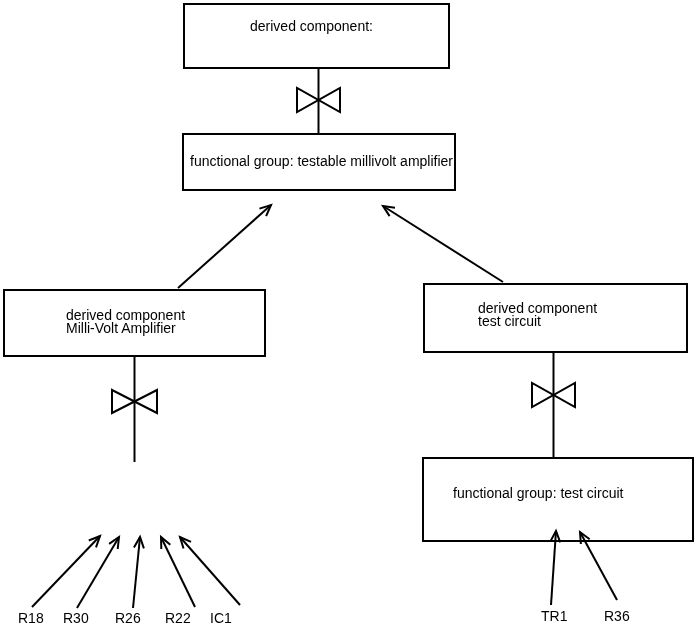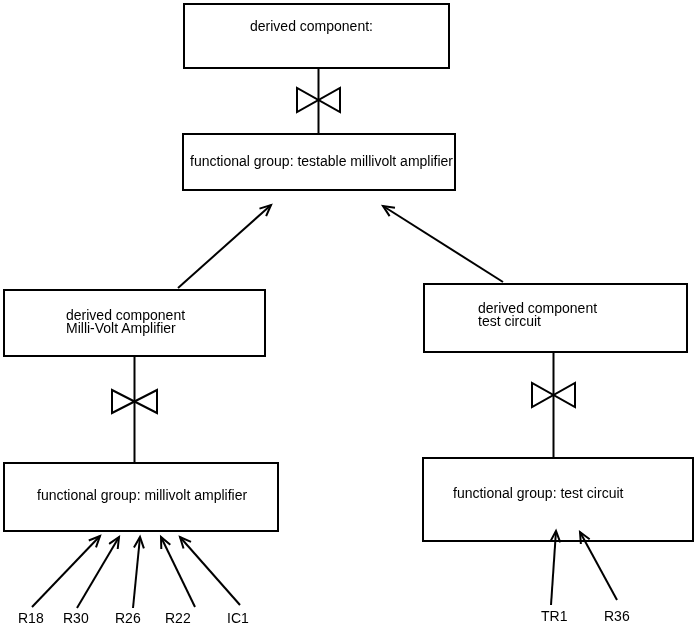--- a/index.html
+++ b/index.html
@@ -37,21 +37,21 @@
 
   .lbl {
     position: absolute;
     line-height: 13px;
     white-space: nowrap;
   }
   .lbl-r18 { left:18px;  top:612px; }
   .lbl-r30 { left:63px;  top:612px; }
   .lbl-r26 { left:115px; top:612px; }
   .lbl-r22 { left:165px; top:612px; }
-  .lbl-ic1 { left:210px; top:612px;margin-left:17px; }
+  .lbl-ic1 { left:210px; top:612px; }
   .lbl-tr1 { left:541px; top:610px; }
   .lbl-r36 { left:604px; top:610px;text-align:right; }
 </style>
 </head>
 <body>
 
 <div class="canvas">
 
   <div class="box box-top-derived">
     <div>derived component:</div>
@@ -64,23 +64,20 @@
   <div class="box box-left-derived">
     <div>derived component</div>
     <div>Milli-Volt Amplifier</div>
   </div>
 
   <div class="box box-right-derived">
     <div>derived component</div>
     <div>test circuit</div>
   </div>
 
-  <div class="box box-left-functional">
-    <div>functional group: millivolt amplifier</div>
-  </div>
 
   <div class="box box-right-functional">
     <div>functional group: test circuit</div>
   </div>
 
   <svg class="overlay" width="698" height="631" viewBox="0 0 698 631">
     <defs>
       <marker id="openArrow" markerUnits="userSpaceOnUse" markerWidth="18" markerHeight="18" refX="12" refY="6" orient="auto">
         <path d="M1,1 L12,6 L1,11" fill="none" stroke="#000000" stroke-width="2"></path>
       </marker>

